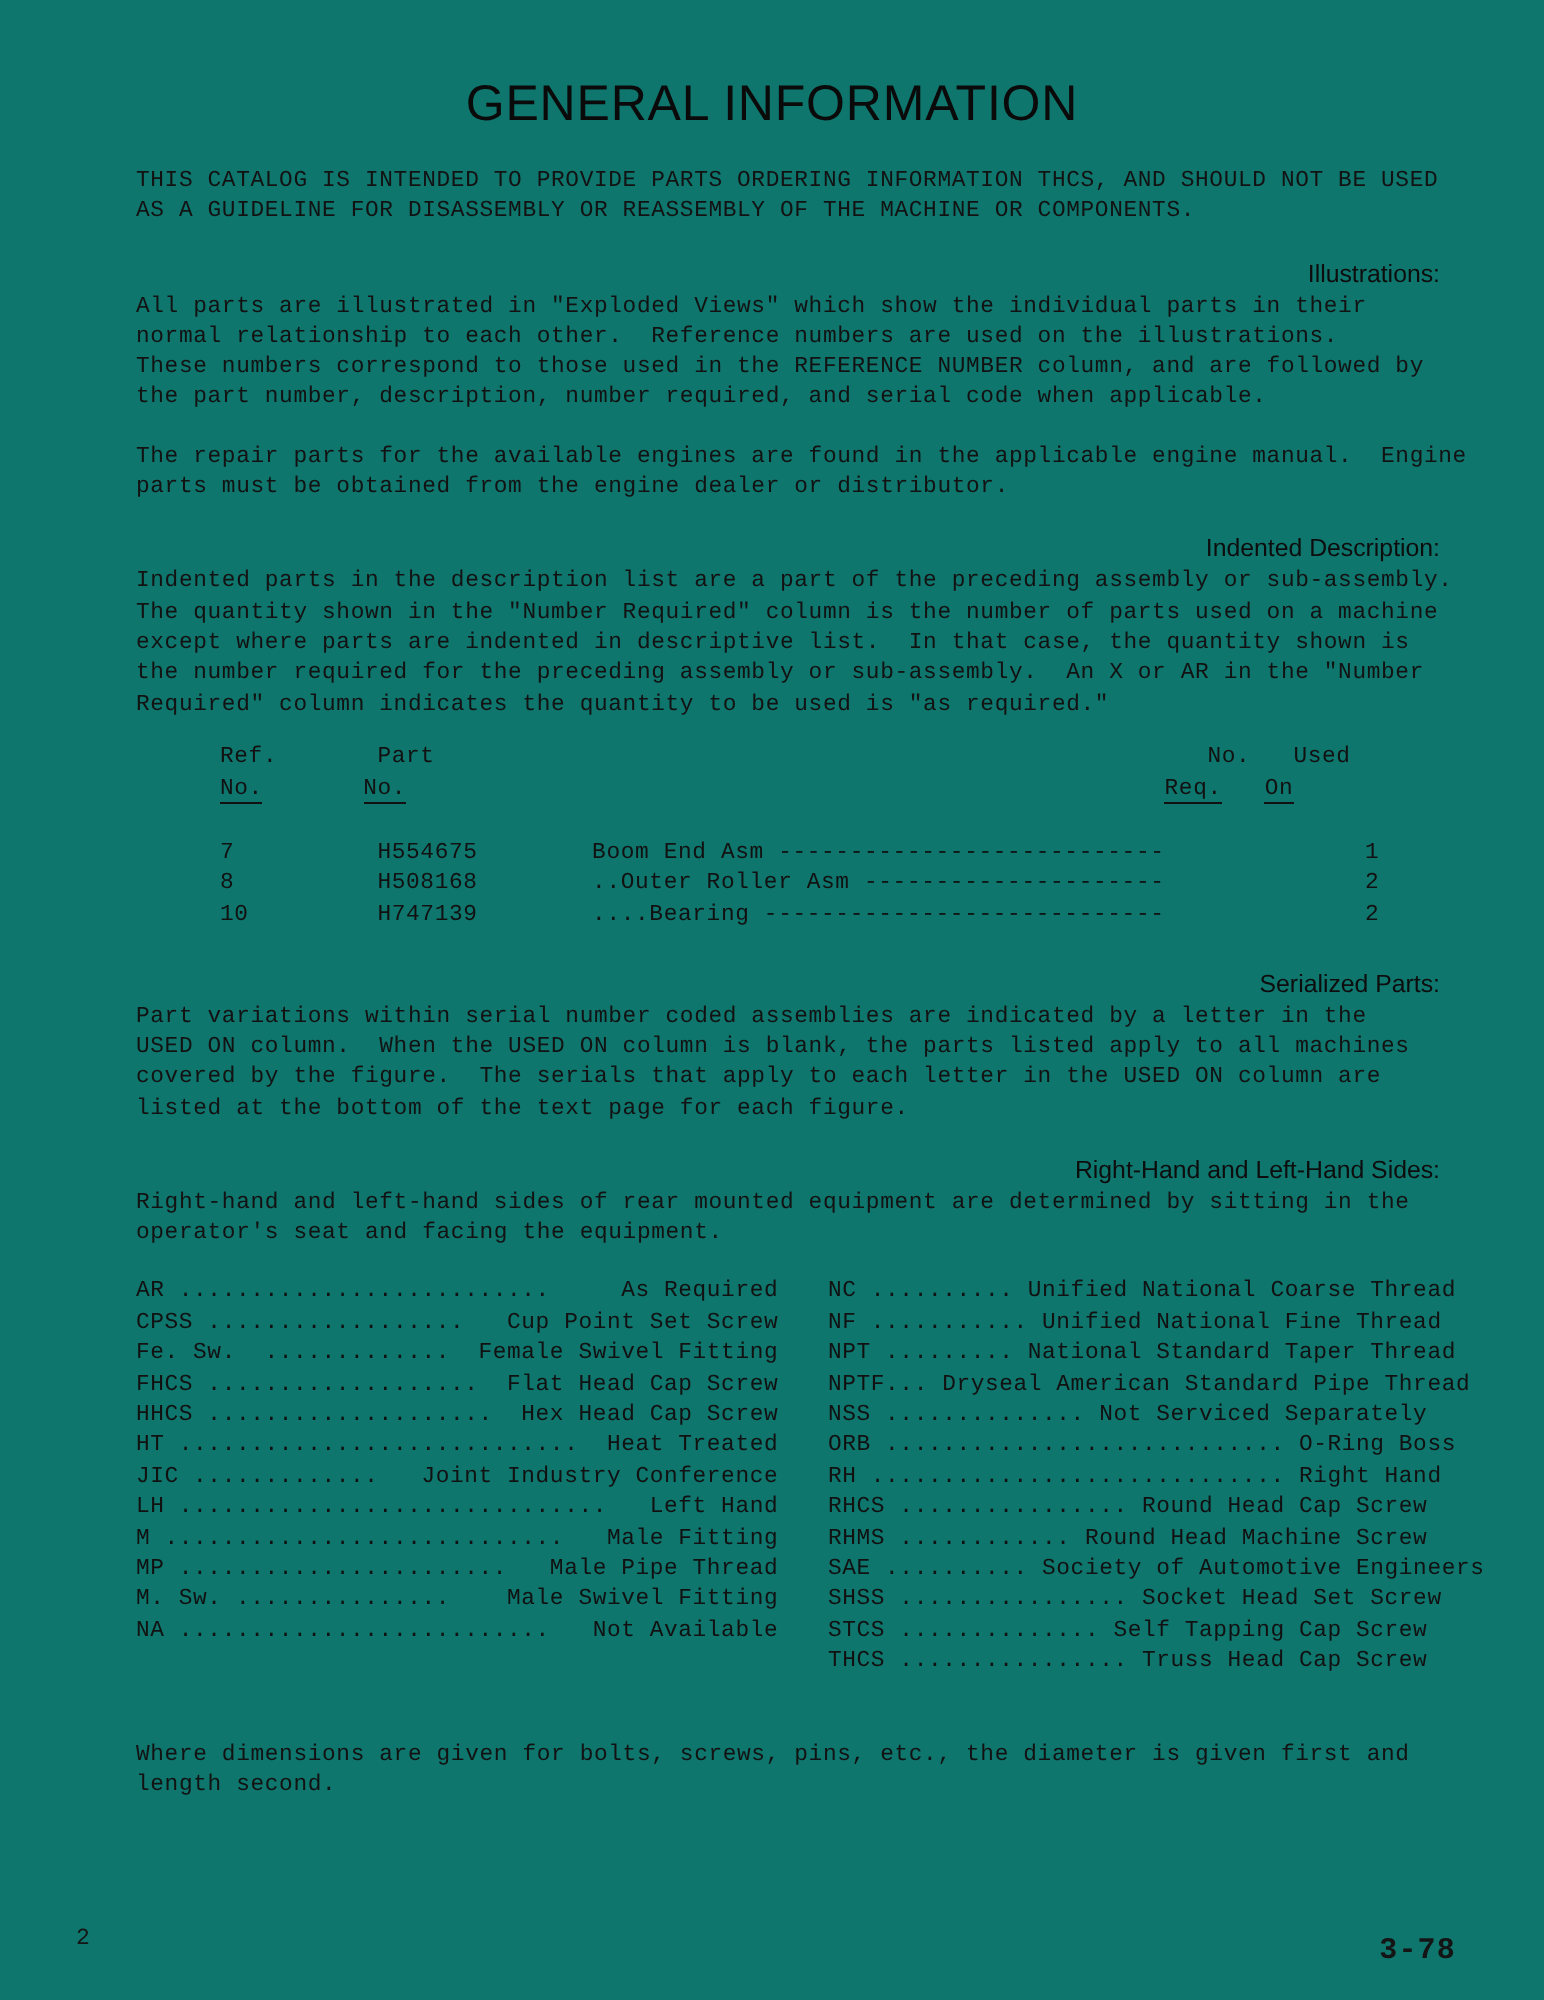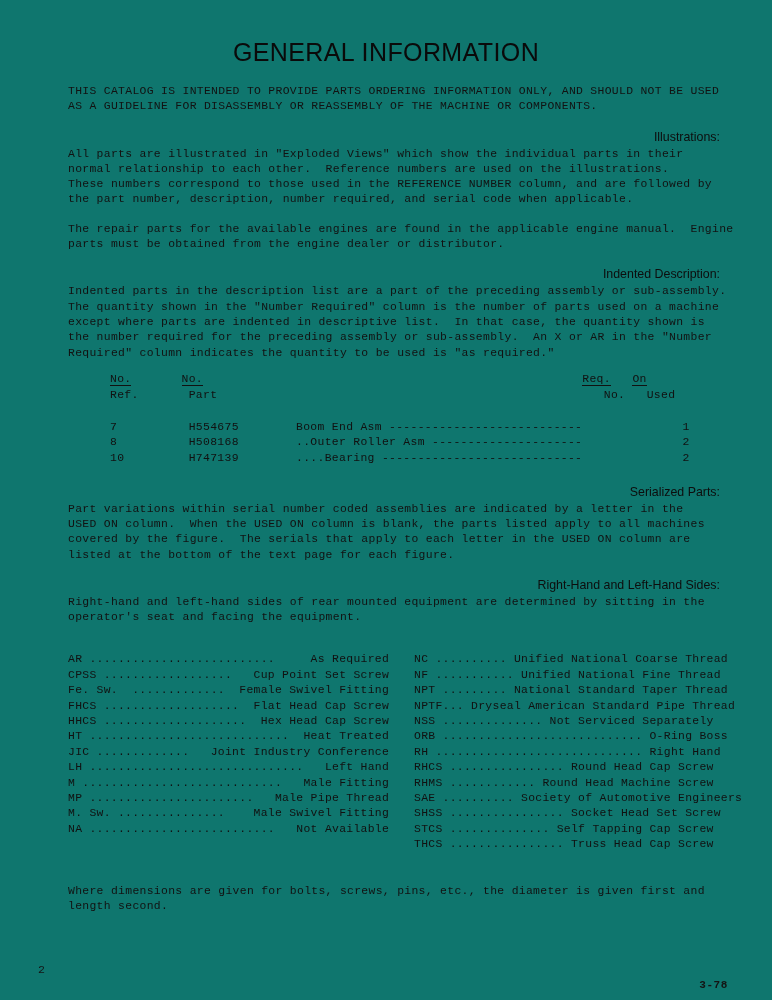--- a/index.html
+++ b/index.html
@@ -90,21 +90,20 @@
     display: flex;
     flex-direction: row;
     gap: 0px;
   }
   .abbrev-col {
     white-space: pre;
     font-family: "Liberation Mono", "DejaVu Sans Mono", monospace;
     font-size: 11.4px;
     line-height: 15.4px;
     letter-spacing: 0.3px;
-    margin-top: 13px;
   }
   .abbrev-col.left { width: 346px; }
   .abbrev-col.right { width: 306px; }
 
   
   .footer {
     position: absolute;
     left: 0;
     top: 963px;
     width: 772px;
@@ -114,58 +113,58 @@
     position: absolute;
     left: 38px;
     top: 0;
     font-family: "Liberation Mono", "DejaVu Sans Mono", monospace;
     font-size: 11.5px;
     color: #141414;
   }
   .footer-code {
     position: absolute;
     right: 44px;
-    top: 16px;
-    font-family: "Liberation Mono", "DejaVu Sans Mono", monospace;
-    font-size: 11px;
+    top: 4px;
+    font-family: "Liberation Mono", "DejaVu Sans Mono", monospace;
+    font-size: 15px;
     font-weight: bold;
     letter-spacing: 0.6px;
     color: #141414;
   }
 </style>
 </head>
 <body>
 
 <div class="page">
 
   <div class="doc-title">GENERAL INFORMATION</div>
 
   <div class="content">
 
-    <div class="mono para">THIS CATALOG IS INTENDED TO PROVIDE PARTS ORDERING INFORMATION ONLY, AND SHOULD NOT BE USED
+    <div class="mono para">THIS CATALOG IS INTENDED TO PROVIDE PARTS ORDERING INFORMATION THCS, AND SHOULD NOT BE USED
 AS A GUIDELINE FOR DISASSEMBLY OR REASSEMBLY OF THE MACHINE OR COMPONENTS.</div>
 
     <div class="section-head">Illustrations:</div>
     <div class="mono para">All parts are illustrated in "Exploded Views" which show the individual parts in their
 normal relationship to each other.  Reference numbers are used on the illustrations.
 These numbers correspond to those used in the REFERENCE NUMBER column, and are followed by
 the part number, description, number required, and serial code when applicable.</div>
     <div class="mono para">The repair parts for the available engines are found in the applicable engine manual.  Engine
 parts must be obtained from the engine dealer or distributor.</div>
 
     <div class="section-head">Indented Description:</div>
     <div class="mono para tight">Indented parts in the description list are a part of the preceding assembly or sub-assembly.
 The quantity shown in the "Number Required" column is the number of parts used on a machine
 except where parts are indented in descriptive list.  In that case, the quantity shown is
 the number required for the preceding assembly or sub-assembly.  An X or AR in the "Number
 Required" column indicates the quantity to be used is "as required."</div>
 
     <div class="parts-table">
+      <div class="parts-head-row"><span>Ref.</span><span>       </span><span>Part</span><span>                                                      </span><span>No.</span><span>   </span><span>Used</span></div>
       <div class="parts-head-row"><span class="u">No.</span><span>       </span><span class="u">No.</span><span>                                                     </span><span class="u">Req.</span><span>   </span><span class="u">On</span></div>
-      <div class="parts-head-row"><span>Ref.</span><span>       </span><span>Part</span><span>                                                      </span><span>No.</span><span>   </span><span>Used</span></div>
       <div style="height:16px"></div>
       <div id="parts-rows">
           <div class="parts-row">7          H554675        Boom End Asm ---------------------------              1</div>
           <div class="parts-row">8          H508168        ..Outer Roller Asm ---------------------              2</div>
           <div class="parts-row">10         H747139        ....Bearing ----------------------------              2</div>
         </div>
     </div>
 
     <div class="gap-lg"></div>
 

